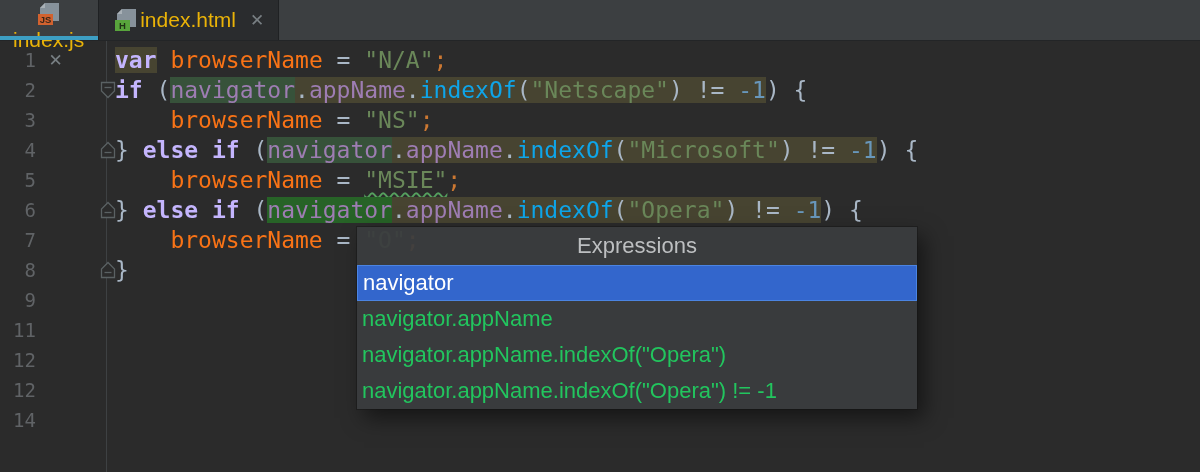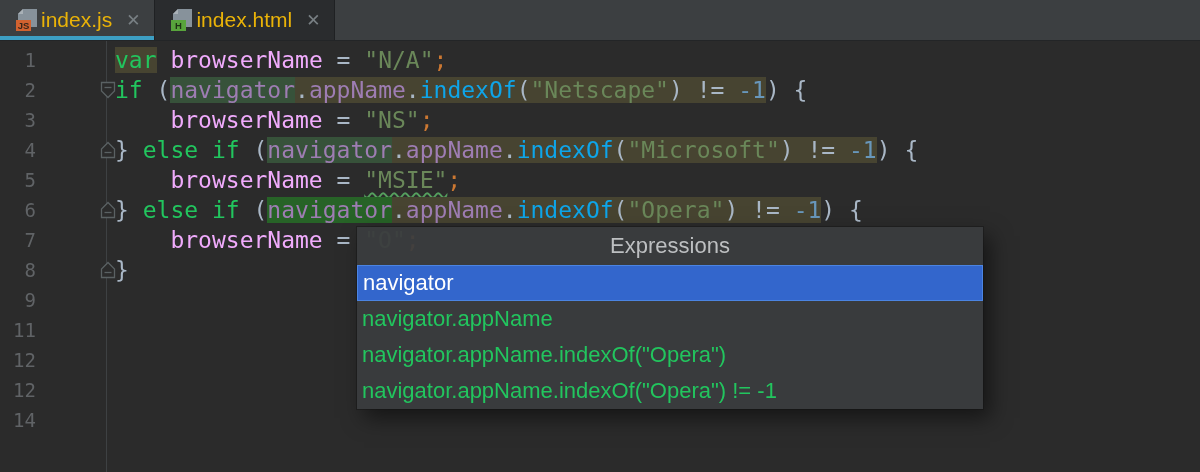--- a/index.html
+++ b/index.html
@@ -12,21 +12,21 @@
   
   #tabbar {
     position:relative; height:41px; background:#3C3F41;
     display:flex; align-items:stretch;
     border-bottom:1px solid #232527;
   }
   .tab {
     position:relative; display:flex; align-items:center;
     padding:0 14px 0 13px; cursor:pointer;
   }
-  .tab.active { background:#3C3F41; }
+  .tab.active { background:#3C3F41;flex-direction:column; }
   .tab.active::after {
     content:""; position:absolute; left:0; right:0; bottom:0;
     height:4px; background:var(--accent,#3D9FC4);
   }
   .tab.inactive {
     background:#2A2C2E;
     border-left:1px solid #1F2123; border-right:1px solid #1F2123;
   }
   .tab .label { color:#eab308; font-size:21px; }
   .tab .close {
@@ -48,37 +48,37 @@
   .row { display:flex; height:30px; white-space:pre; }
   .lnum {
     width:40px; text-align:right; padding-right:4px;
     color:#606366; font-size:19px; flex:0 0 auto;
   }
   .foldcol { width:75px; position:relative; flex:0 0 auto; }
   .foldmark { position:absolute; right:-2px; top:6px; width:18px; height:18px; }
   .codetext { flex:1 1 auto; }
   
   .tk      { color:#A9B7C6; }
-  .c-kw    { color:#22c55e; font-weight:normal;text-align:center; }
-  .c-id    { color:#f0abfc;text-align:center; }
+  .c-kw    { color:#c4b5fd; font-weight:bold;text-align:center; }
+  .c-id    { color:#f97316;text-align:center; }
   .c-str   { color:#6A8759; }
   .c-num   { color:#6897BB; }
   .c-prop  { color:#9E7DB3; }
   .c-fn    { color:#0ea5e9; }
   .c-semi  { color:#CC7832; }
   .b-olive  { background:#474431; }
   .b-dim    { background:#37523A; }
   .b-bright { background:#276327; }
   .wavy {
     text-decoration:underline wavy #55A05E;
     text-decoration-thickness:2px; text-underline-offset:4px;
   }
   
   #popup {
-    position:absolute; left:357px; top:227px; width:626px;
+    position:absolute; left:357px; top:227px; width:560px;
     background:rgba(58,61,63,0.94);
     box-shadow:0 0 0 1px rgba(20,20,20,0.45), 7px 9px 20px rgba(0,0,0,0.5);
     z-index:10;
   }
   #popup .title {
     height:38px; display:flex; align-items:center; justify-content:center;
     color:#BDBFC1; font-size:22px;
   }
   #popup ul { list-style:none; }
   #popup li {

